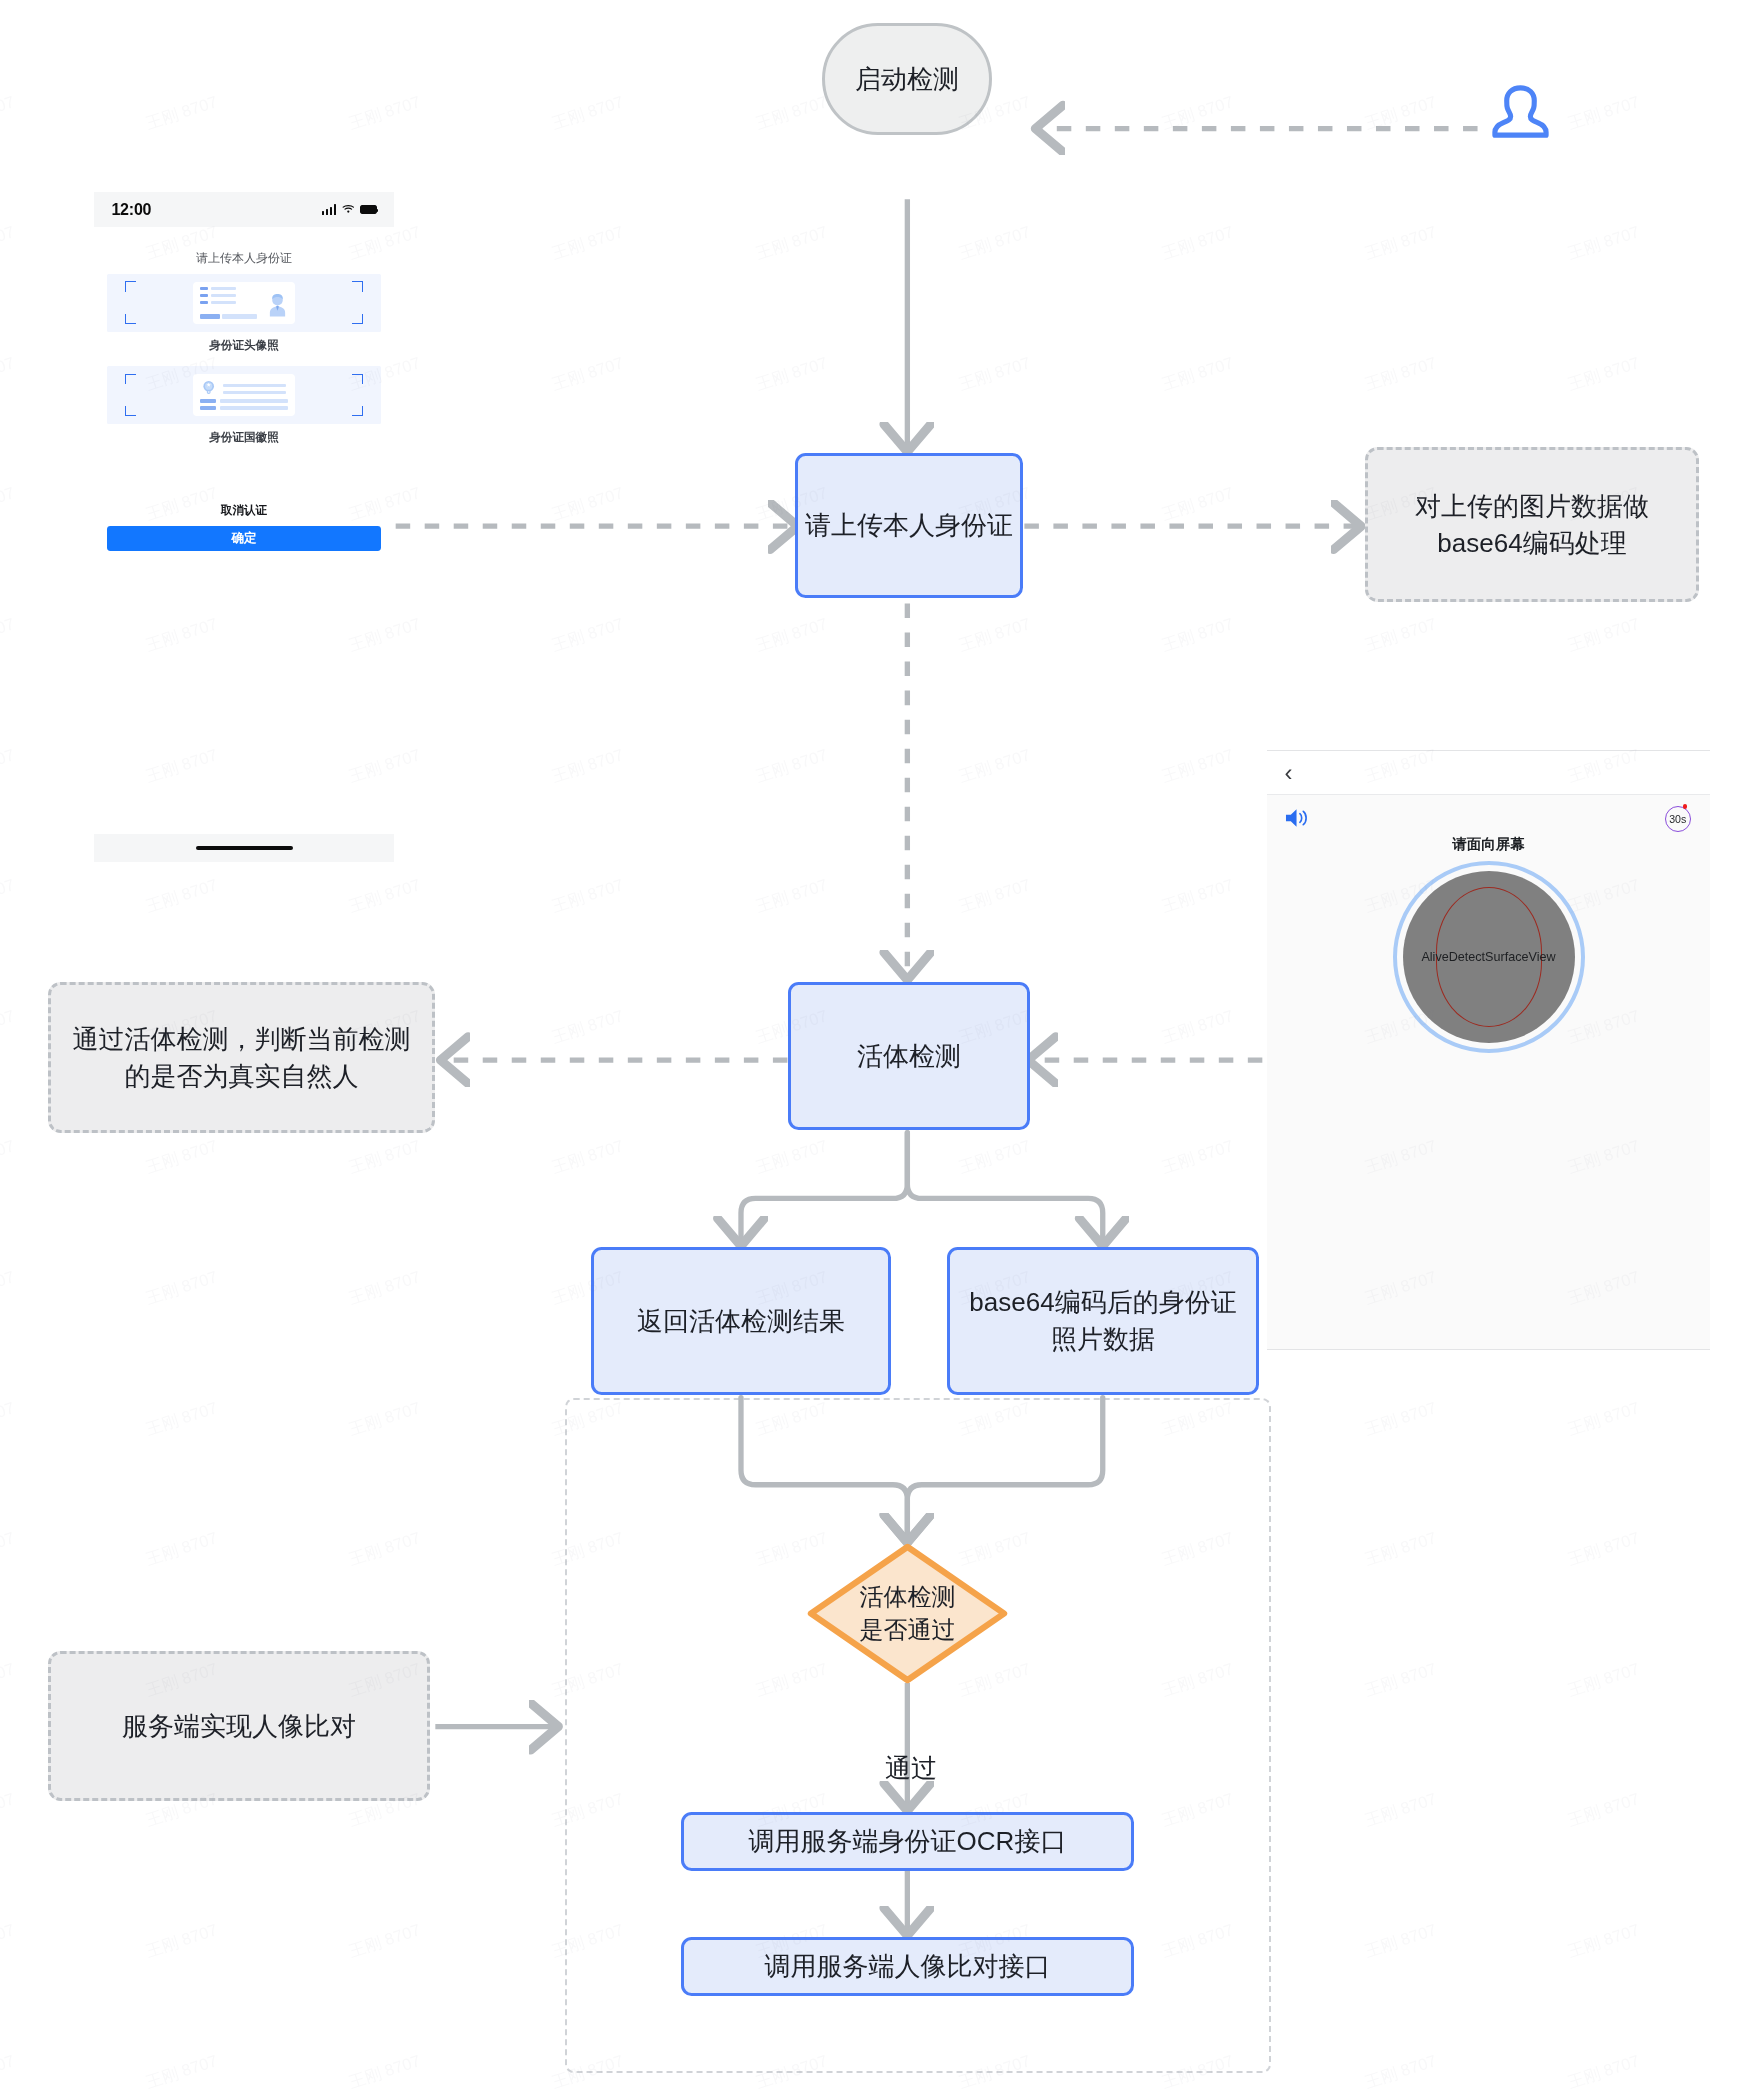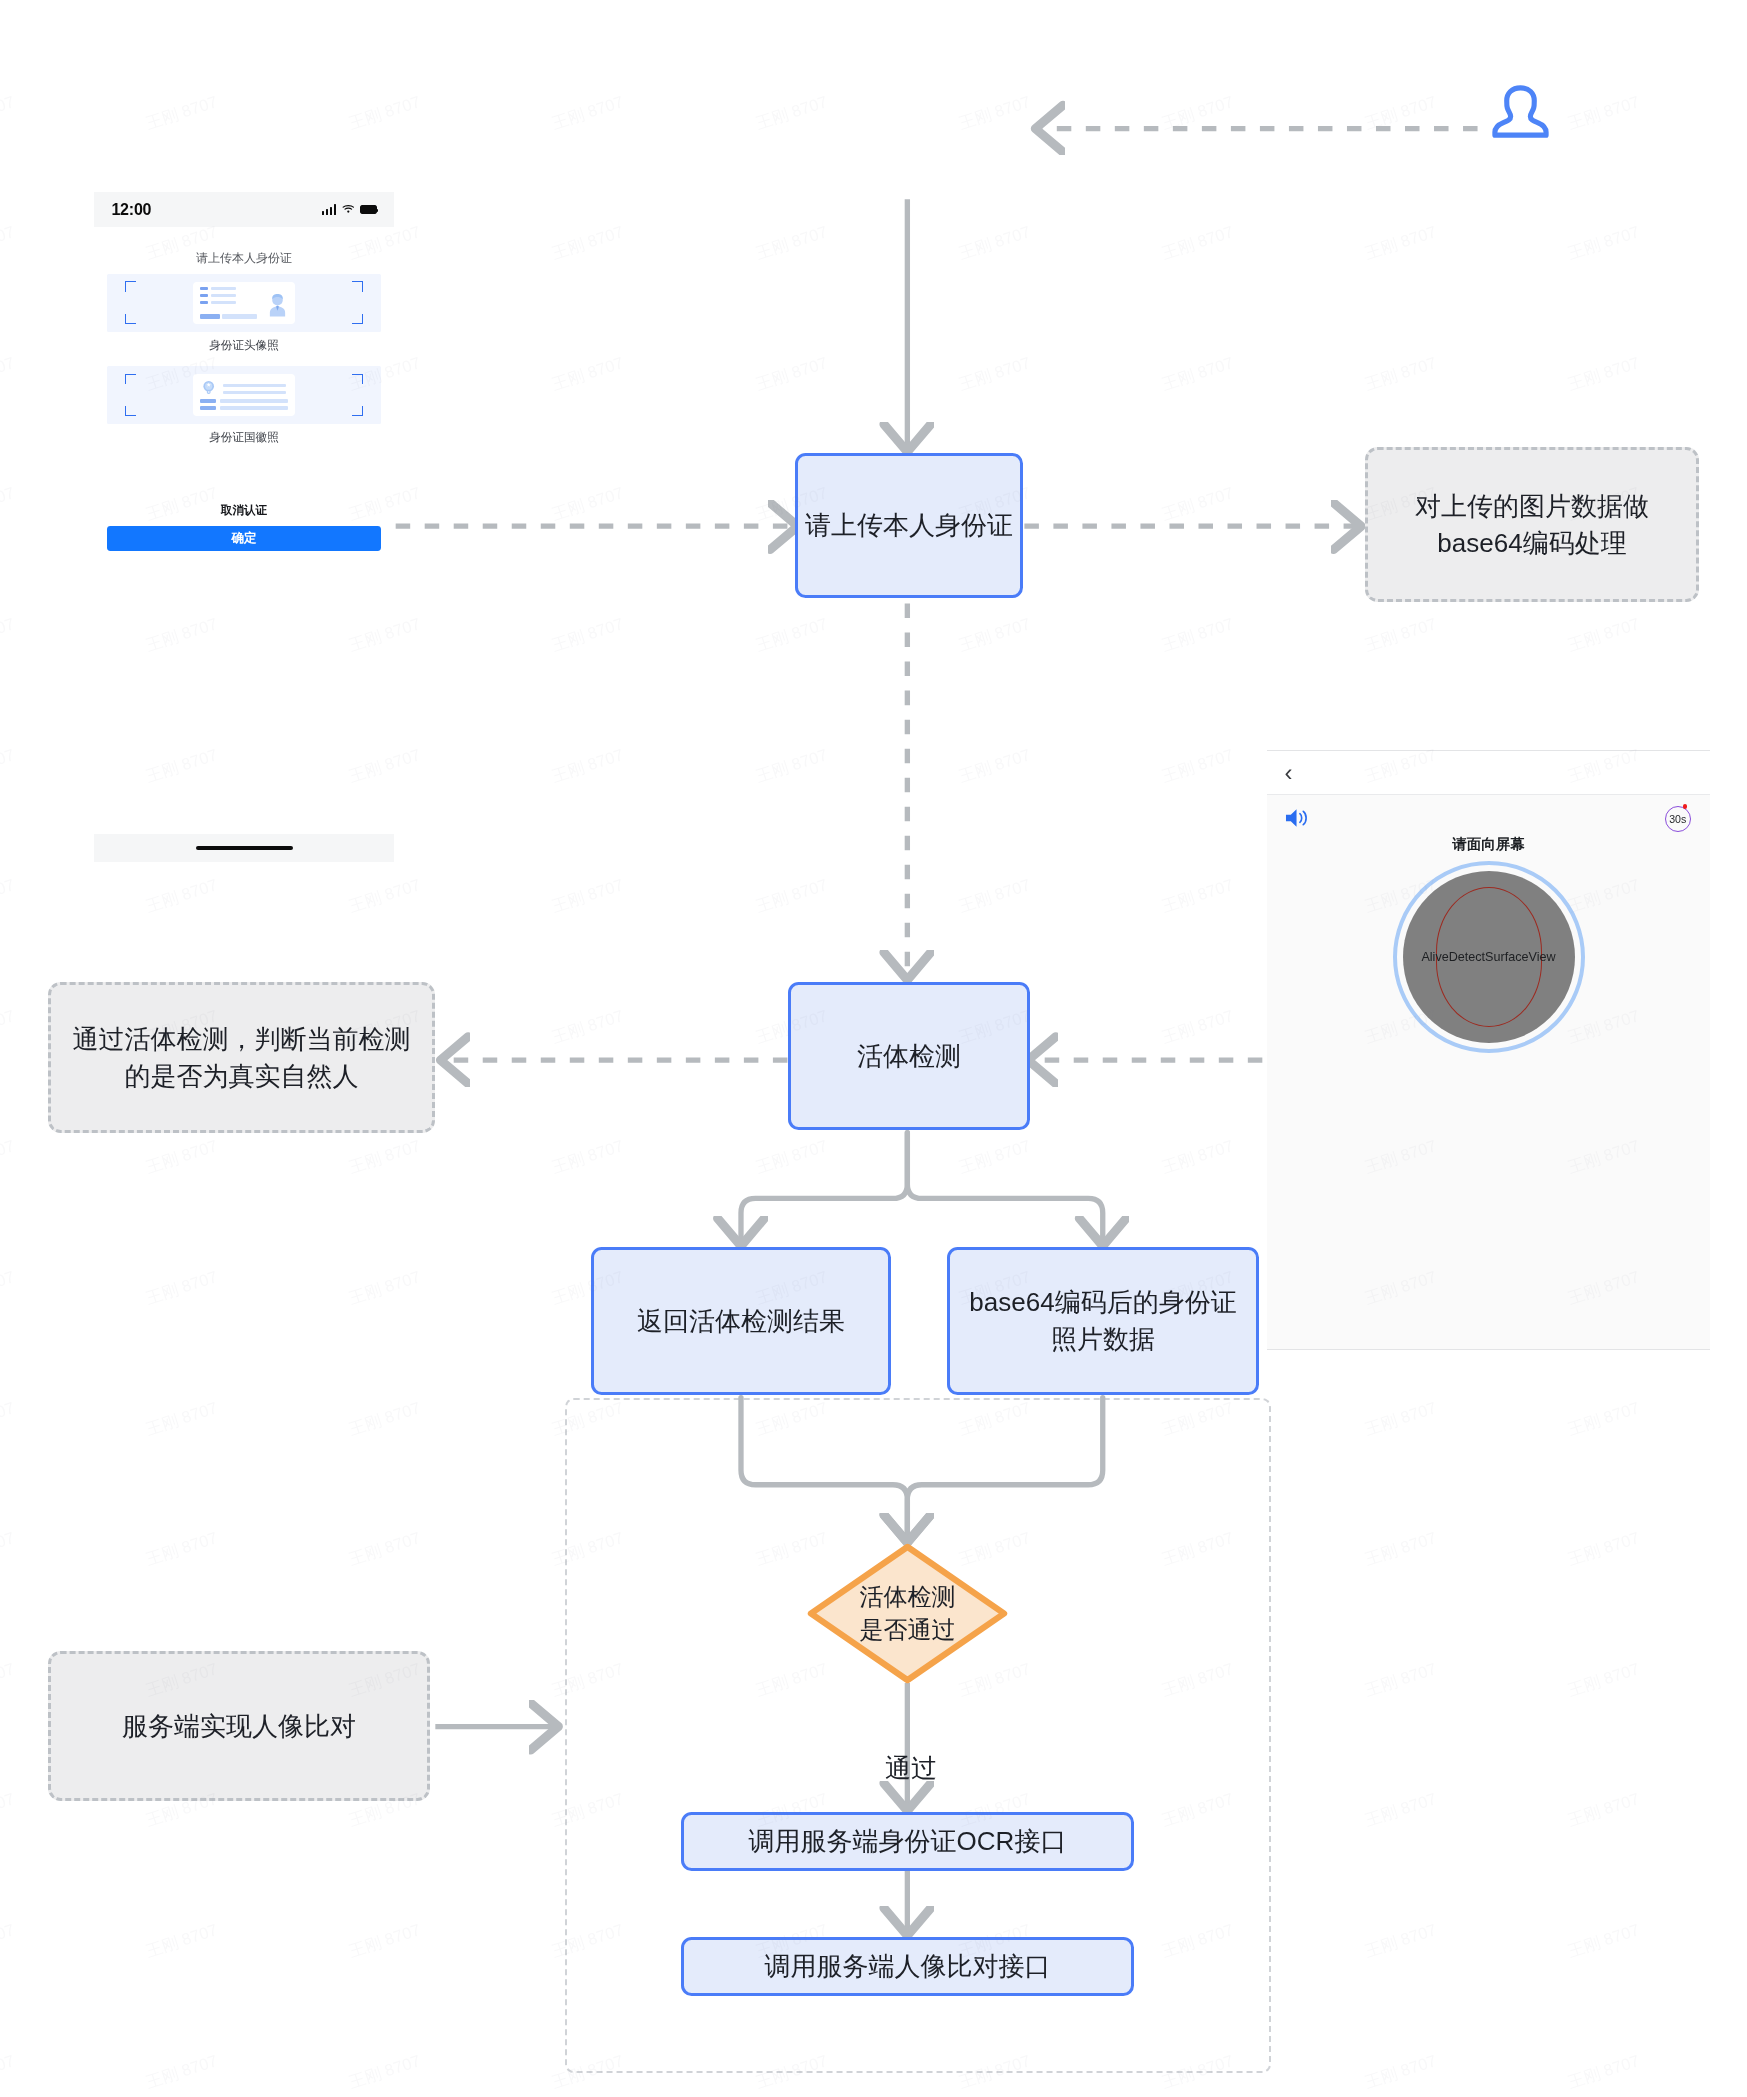--- a/index.html
+++ b/index.html
@@ -145,21 +145,21 @@
   .idc-lines { flex: 1; display: flex; flex-direction: column; gap: 3.4px; }
   .idc-row { display: flex; align-items: center; gap: 2.9px; }
   .idc-key { width: 8.2px; height: 3.4px; background: #7aa2f0; border-radius: 1px; }
   .idc-val { width: 25px; height: 3.4px; background: #d3e2fb; border-radius: 1px; }
   .idc-bottom { position: absolute; left: 6.8px; right: 6.8px; bottom: 5.3px; display: flex; gap: 2.4px; }
   .idc-bottom .b1 { width: 20.3px; height: 4.4px; background: #8bb0f2; border-radius: 1px; }
   .idc-bottom .b2 { width: 35px; height: 4.4px; background: #d3e2fb; border-radius: 1px; }
   .idc-photo { width: 21px; display: flex; align-items: flex-end; justify-content: center; }
   .slot-label {
     text-align: center; font-size: 11.6px; color: #3b3f46;
-    margin-top: 5.8px; margin-bottom: 13.5px;
+    margin-top: 5.8px; margin-bottom: 13.5px; font-weight: bold;
   }
   .emblem-card {
     width: 102px; height: 42px; background: #ffffff;
     border-radius: 3.9px; padding: 5.3px 6.8px; position: relative;
   }
   .em-top { display: flex; gap: 5.8px; align-items: center; }
   .em-right { flex: 1; display: flex; flex-direction: column; gap: 3.9px; }
   .em-right span { display: block; height: 3.4px; background: #d3e2fb; border-radius: 1px; }
   .em-bot { position: absolute; left: 6.8px; right: 6.8px; bottom: 6.3px; display: flex; flex-direction: column; gap: 3.4px; }
   .em-bot .r { display: flex; gap: 3.9px; align-items: center; }
@@ -427,20 +427,23 @@
     </div>
     <div class="p2-title">请面向屏幕</div>
     <div class="face-ring">
       <div class="face-fill">
         <span class="face-oval"></span>
         <span class="face-text">AliveDetectSurfaceView</span>
       </div>
     </div>
   </div>
 
+  <div class="node node-start" style="left:822px; top:23px; width:170px; height:112px;">
+    <span>启动检测</span>
+  </div>
 
   <div class="node node-blue" style="left:795px; top:453px; width:228px; height:145px;">
     <span>请上传本人身份证</span>
   </div>
 
   <div class="node note" style="left:1365px; top:447px; width:334px; height:155px;">
     <span style="display:block">
       <span style="display:block">对上传的图片数据做</span>
       <span style="display:block">base64编码处理</span>
     </span>

